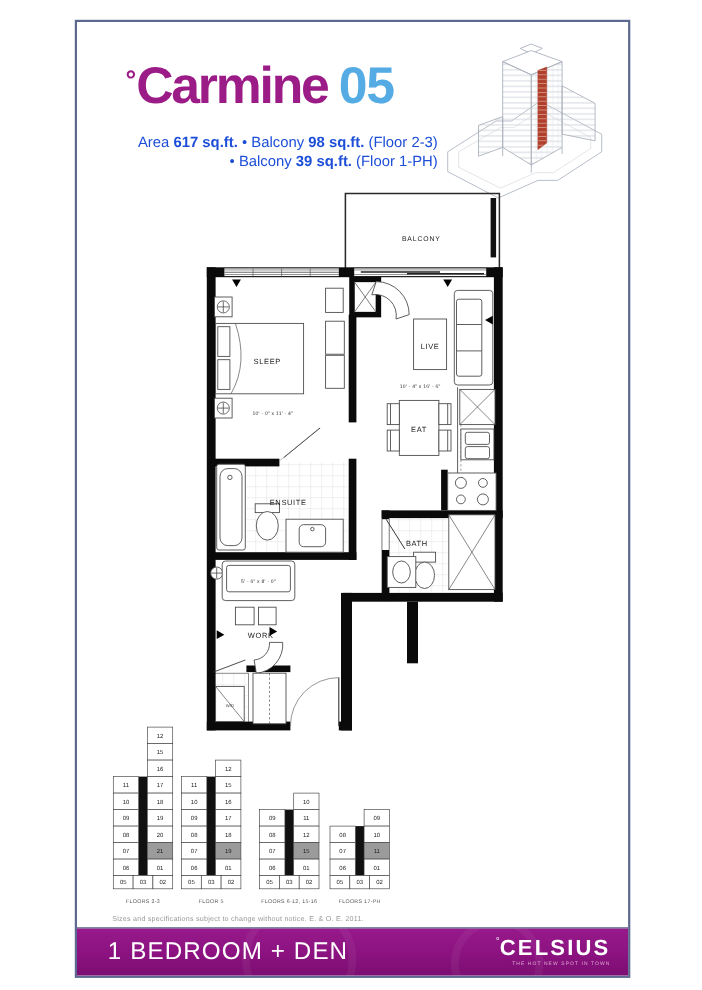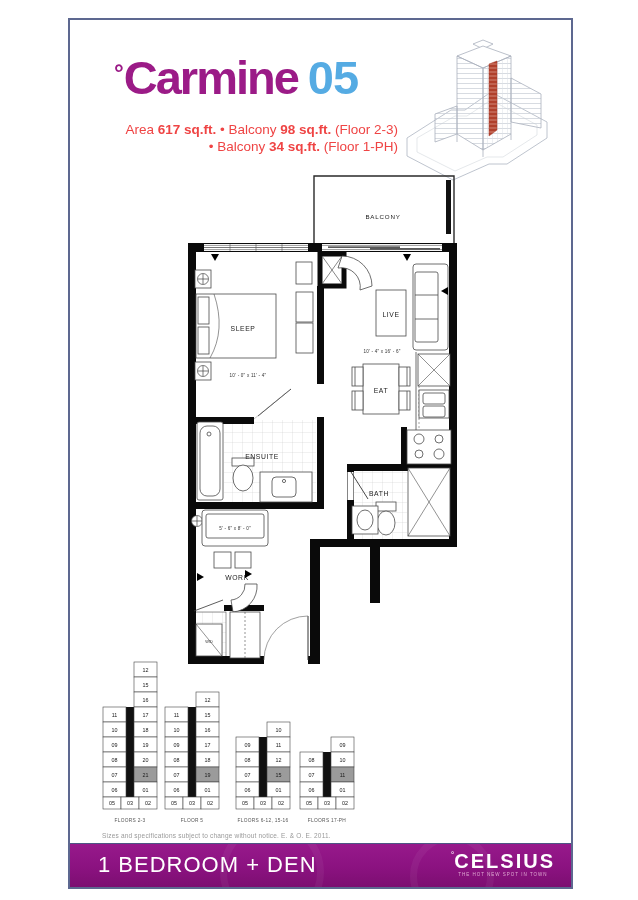--- a/index.html
+++ b/index.html
@@ -6,21 +6,21 @@
   .page{position:relative;width:638px;height:900px;background:#fff;overflow:hidden;
         font-family:"Liberation Sans",sans-serif;}
   .frame{position:absolute;left:68px;top:18px;width:505px;height:871px;
          box-sizing:border-box;border:2px solid #5d6890;background:#fff;overflow:hidden;}
   
   .title{position:absolute;left:44px;top:30px;font-weight:bold;font-size:47px;
          letter-spacing:-2px;color:#9b1b87;white-space:nowrap;}
   .title .deg{font-size:0.52em;vertical-align:0.52em;letter-spacing:0;}
   .title .num{color:#55abe3;margin-left:10px;letter-spacing:-1px;}
   .specs{position:absolute;left:30px;top:101px;width:298px;text-align:right;
-         color:#ef4444;font-size:13.5px;line-height:17px;letter-spacing:0;}
+         color:#1d4ed8;font-size:13.5px;line-height:17px;letter-spacing:0;}
   .specs b{font-weight:bold;}
   .building{position:absolute;left:325px;top:6px;}
   
   .plan{position:absolute;left:82px;top:147px;}
   svg text{font-family:"Liberation Sans",sans-serif;fill:#1a1a1a;}
   .roomlbl{font-size:6.8px;letter-spacing:0.6px;}
   .balclbl{font-size:6.2px;letter-spacing:0.8px;}
   .dimlbl{font-size:4.6px;fill:#333;letter-spacing:0.2px;}
   .wdlbl{font-size:3.8px;fill:#333;}
   
@@ -29,38 +29,38 @@
   .fineprint{position:absolute;left:32px;top:812px;font-size:6.5px;color:#999;letter-spacing:0.2px;}
   
   .footer{position:absolute;left:0;right:0;bottom:0;height:43px;
           background:linear-gradient(180deg,#97198b 0%,#8b1280 55%,#7c0e71 100%);
           border-top:1px solid #4d5584;overflow:hidden;}
   .fc{position:absolute;border:7px solid rgba(255,255,255,0.05);border-radius:50%;}
   .fc1{width:90px;height:90px;left:150px;top:-24px;}
   .fc2{width:70px;height:70px;left:340px;top:-10px;}
   .type-label{position:absolute;left:28px;top:8px;font-size:22px;color:#fff;
               letter-spacing:1px;white-space:nowrap;}
-  .brand{position:absolute;right:16px;top:7px;text-align:center;color:#fff;line-height:1;}
+  .brand{position:absolute;right:16px;top:7px;text-align:right;color:#fff;line-height:1;}
   .brand-name{font-weight:bold;font-size:20px;letter-spacing:2px;}
   .brand-deg{font-size:9px;vertical-align:10px;}
   .tagline{font-size:4.5px;color:#dfa9d2;letter-spacing:1px;margin-top:2px;text-transform:uppercase;}
 </style>
 </head>
 <body>
 
 <div class="page">
   <div class="frame">
 
     <div class="title">
       <span class="deg">°</span><span>Carmine</span><span class="num">05</span>
     </div>
 
     <div class="specs">
       <div><span>Area </span><b>617 sq.ft.</b><span> • Balcony </span><b>98 sq.ft.</b><span> (Floor 2-3)</span></div>
-      <div><span>• Balcony </span><b>34 sq.ft.</b><span> (Floor 1-PH)</span></div>
+      <div><span>• Balcony </span><b>39 sq.ft.</b><span> (Floor 1-PH)</span></div>
     </div>
 
     <svg class="building" width="172" height="158" viewBox="0 0 172 158">
       <defs>
         <pattern id="flr" width="6" height="5" patternUnits="userSpaceOnUse">
           <path d="M0,2.5 H6" stroke="#c6cbd4" stroke-width="0.7"></path>
         </pattern>
         <pattern id="flr2" width="5" height="5" patternUnits="userSpaceOnUse">
           <path d="M0,2.5 H5" stroke="#c6cbd4" stroke-width="0.7"></path>
           <path d="M2.5,0 V5" stroke="#dde0e6" stroke-width="0.5"></path>

